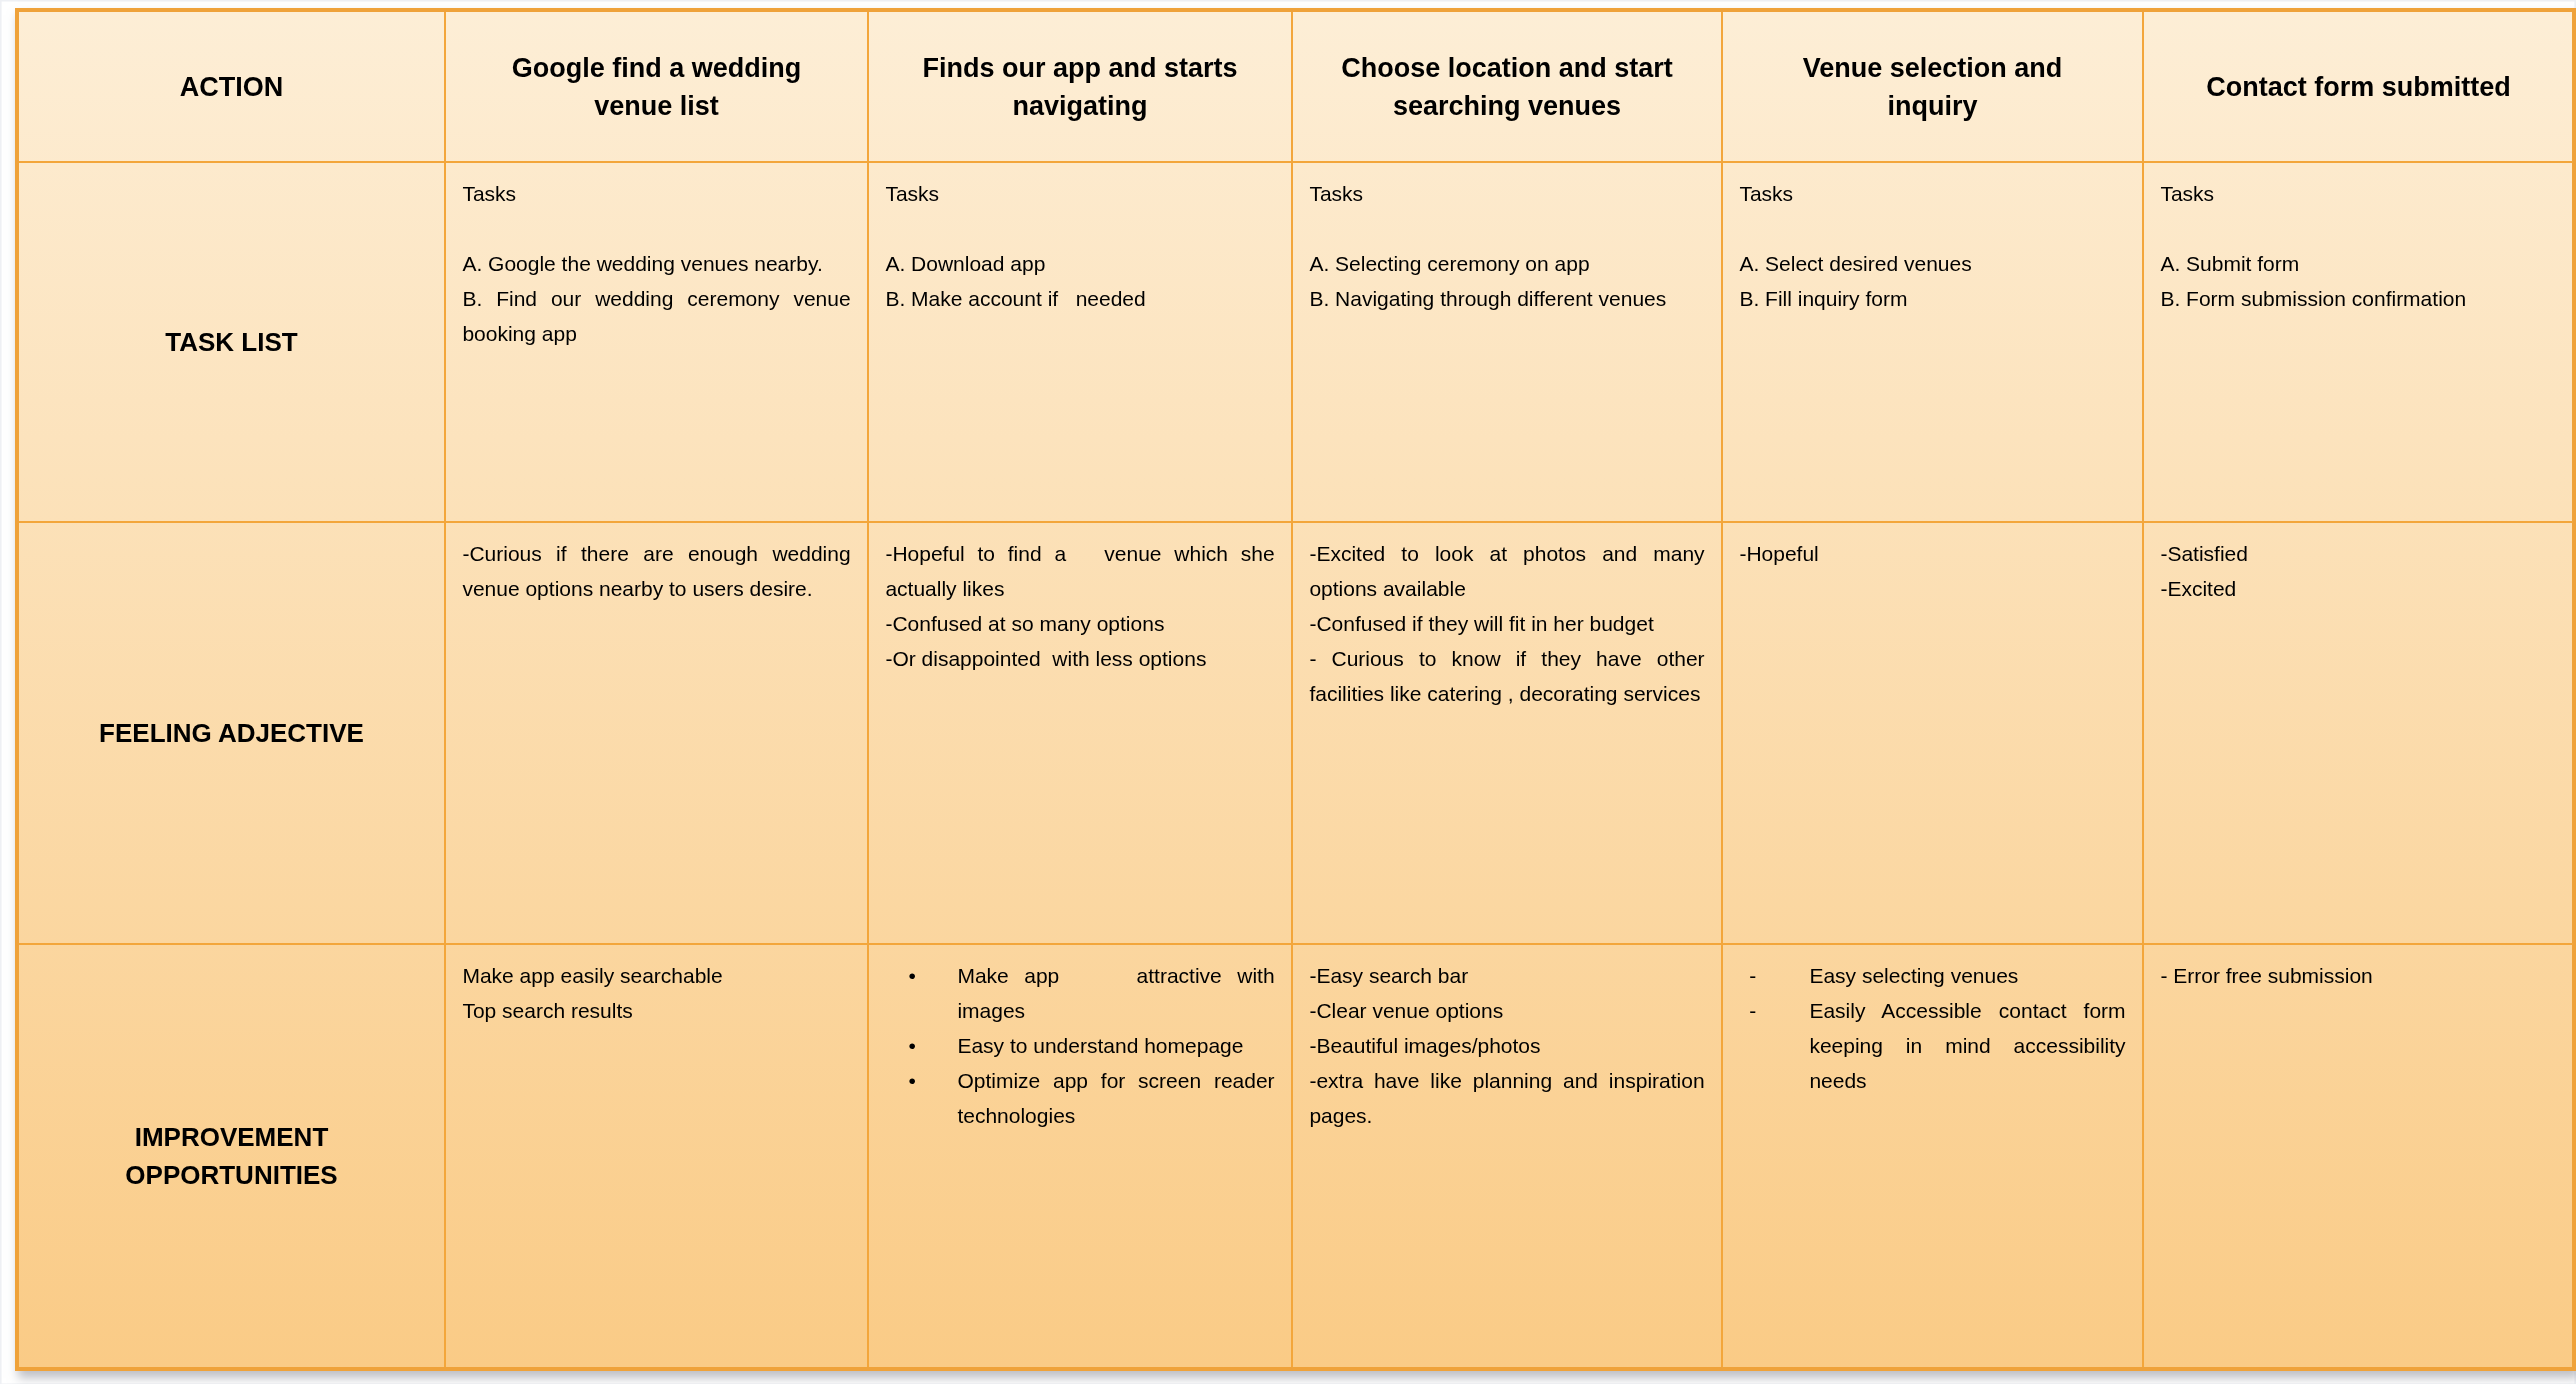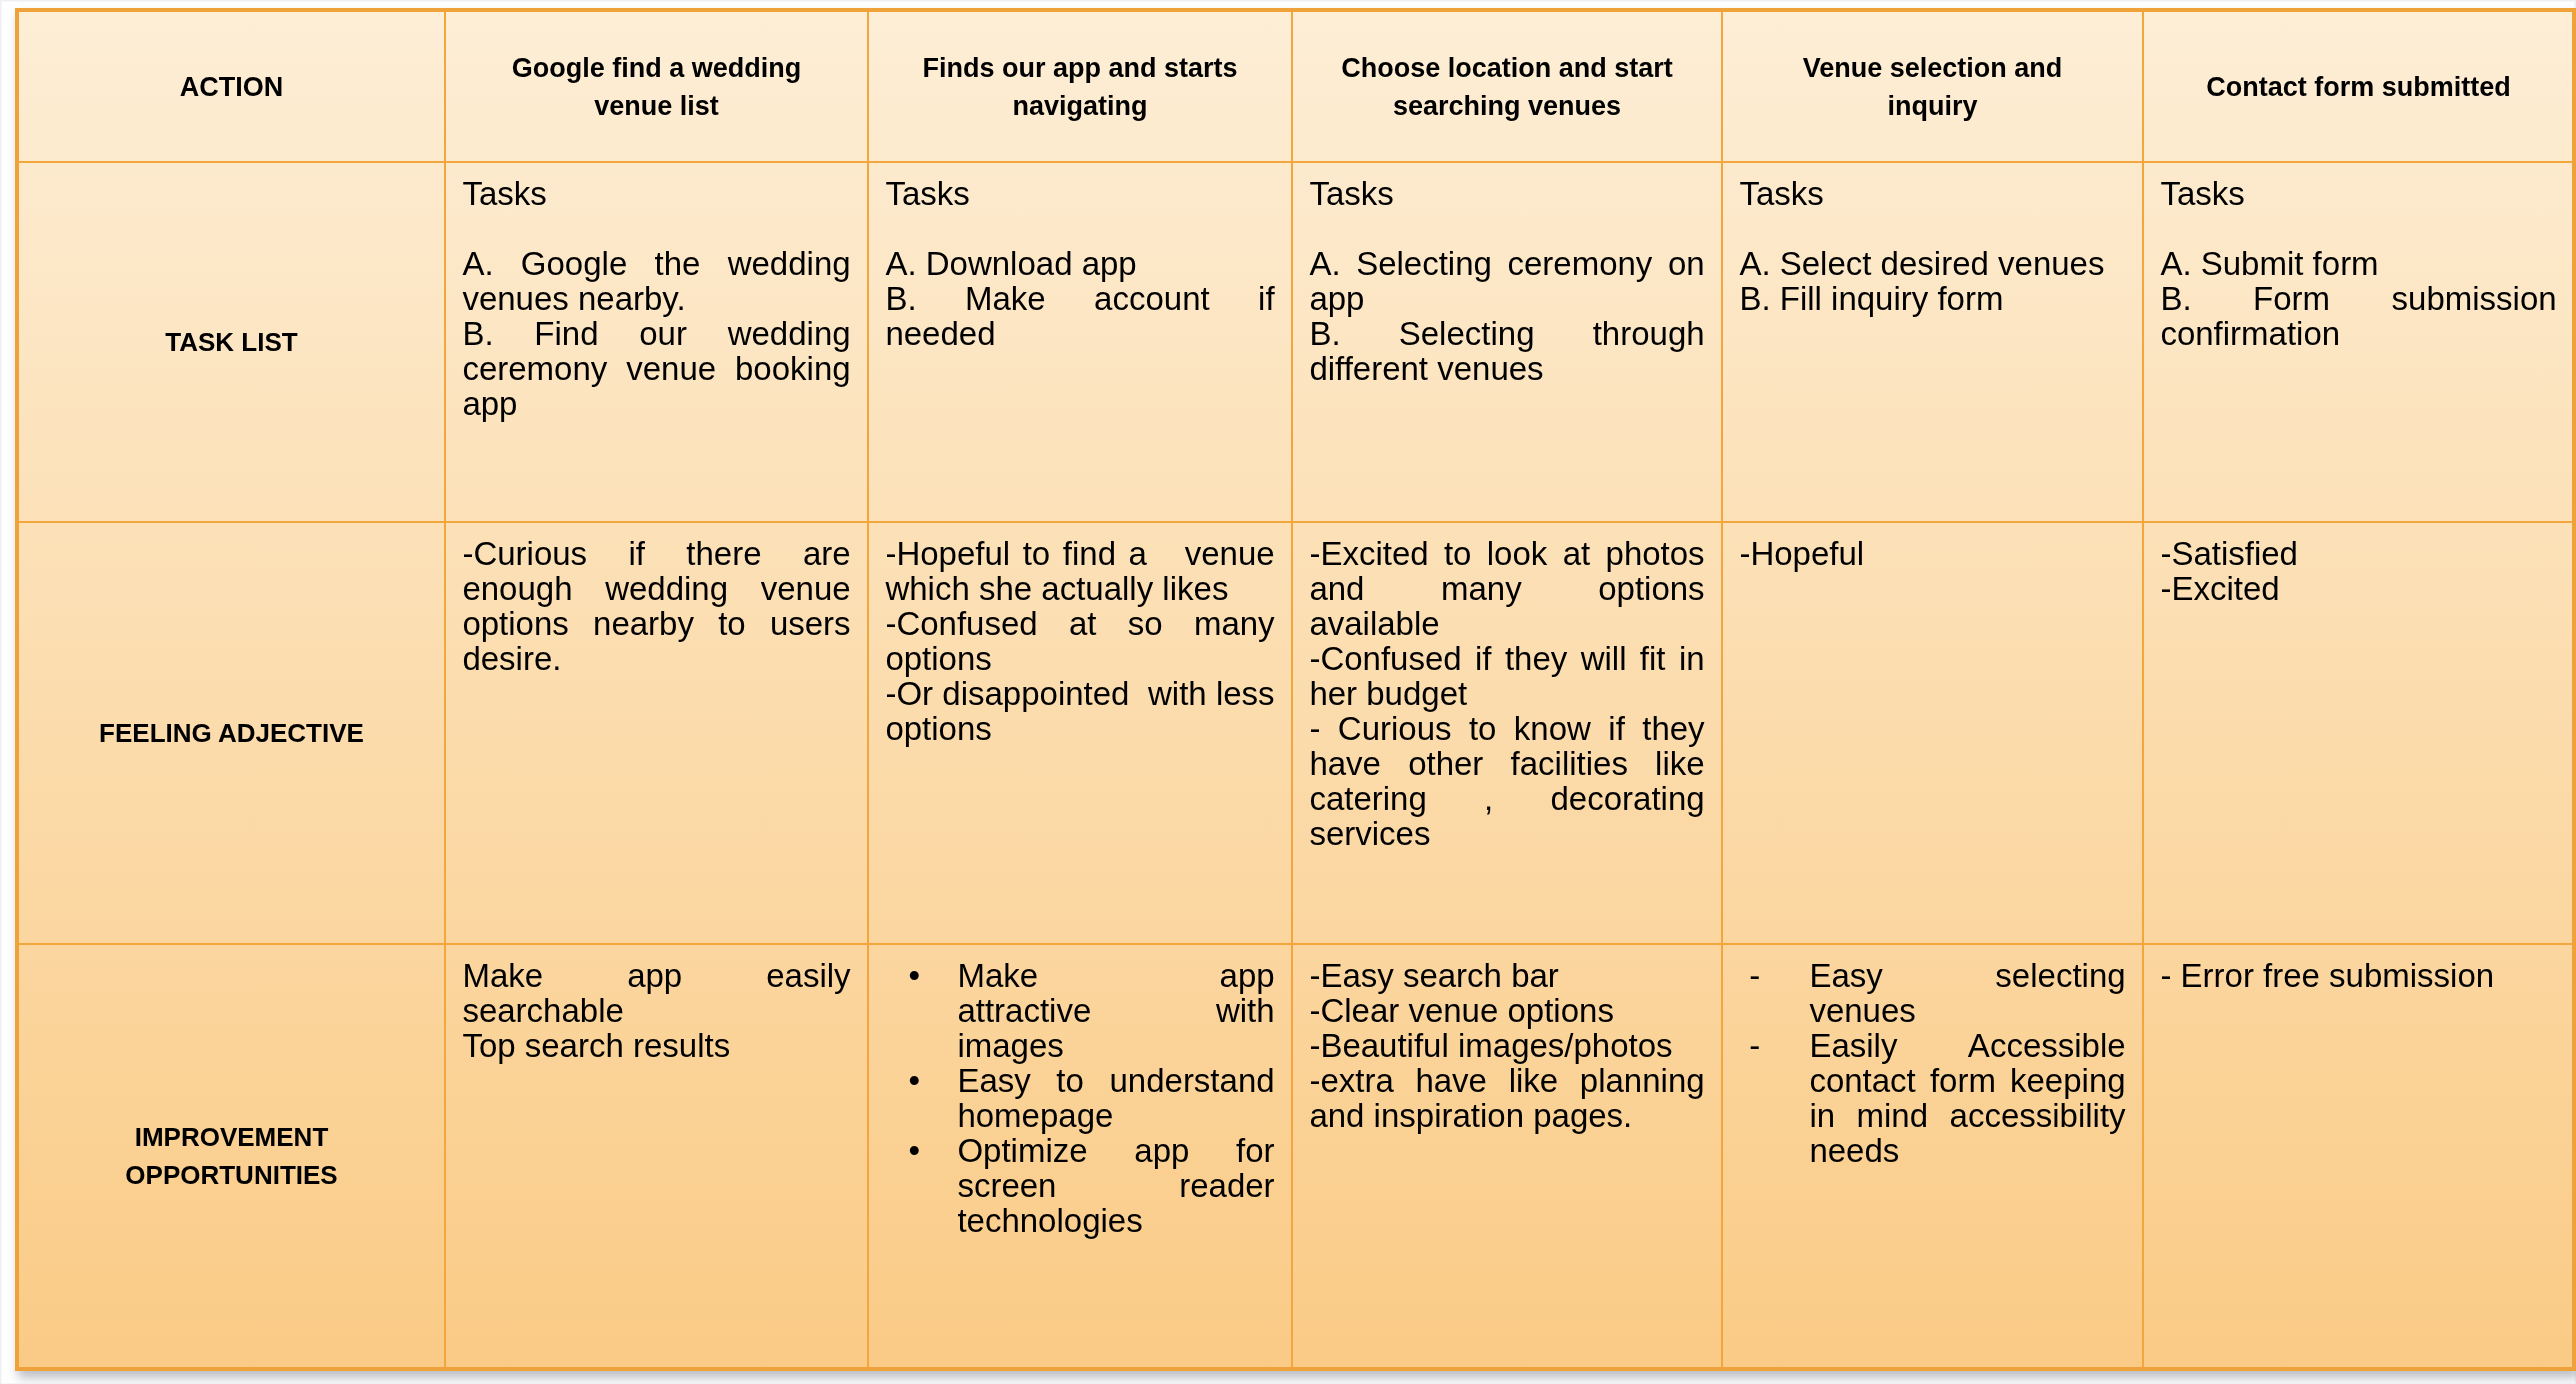--- a/index.html
+++ b/index.html
@@ -33,21 +33,21 @@
   .hdr{
     display:flex;align-items:center;justify-content:center;
     text-align:center;font-weight:700;font-size:27px;line-height:38px;
     padding:0 34px;
   }
   .rowlab{
     display:flex;align-items:center;justify-content:center;
     text-align:center;font-weight:700;font-size:26px;line-height:38px;
     padding:0 9px;
   }
-  .body{padding:13px 16.4px;font-size:33px;line-height:35px}
+  .body{padding:13px 16.4px;font-size:21px;line-height:35px}
   .tline{margin:0;white-space:pre-wrap;text-align:justify}
   .tline.blank{min-height:35px}
   .li{display:flex;margin:0}
   .li .mark{box-sizing:border-box;flex:0 0 72px;padding-left:23px}
   .dashes .li .mark{flex-basis:70px;padding-left:9.8px}
   .li .txt{flex:1;white-space:pre-wrap;text-align:justify}
 </style>
 </head>
 <body>
 
@@ -71,21 +71,21 @@
     <div class="cell body lines">
         <p class="tline">Tasks</p>
         <p class="tline blank"></p>
         <p class="tline">A. Download app</p>
         <p class="tline">B. Make account if   needed</p>
       </div>
     <div class="cell body lines">
         <p class="tline">Tasks</p>
         <p class="tline blank"></p>
         <p class="tline">A. Selecting ceremony on app</p>
-        <p class="tline">B. Selecting through different venues</p>
+        <p class="tline">B. Navigating through different venues</p>
       </div>
     <div class="cell body lines">
         <p class="tline">Tasks</p>
         <p class="tline blank"></p>
         <p class="tline">A. Select desired venues</p>
         <p class="tline">B. Fill inquiry form</p>
       </div>
     <div class="cell body cL lines">
         <p class="tline">Tasks</p>
         <p class="tline blank"></p>

